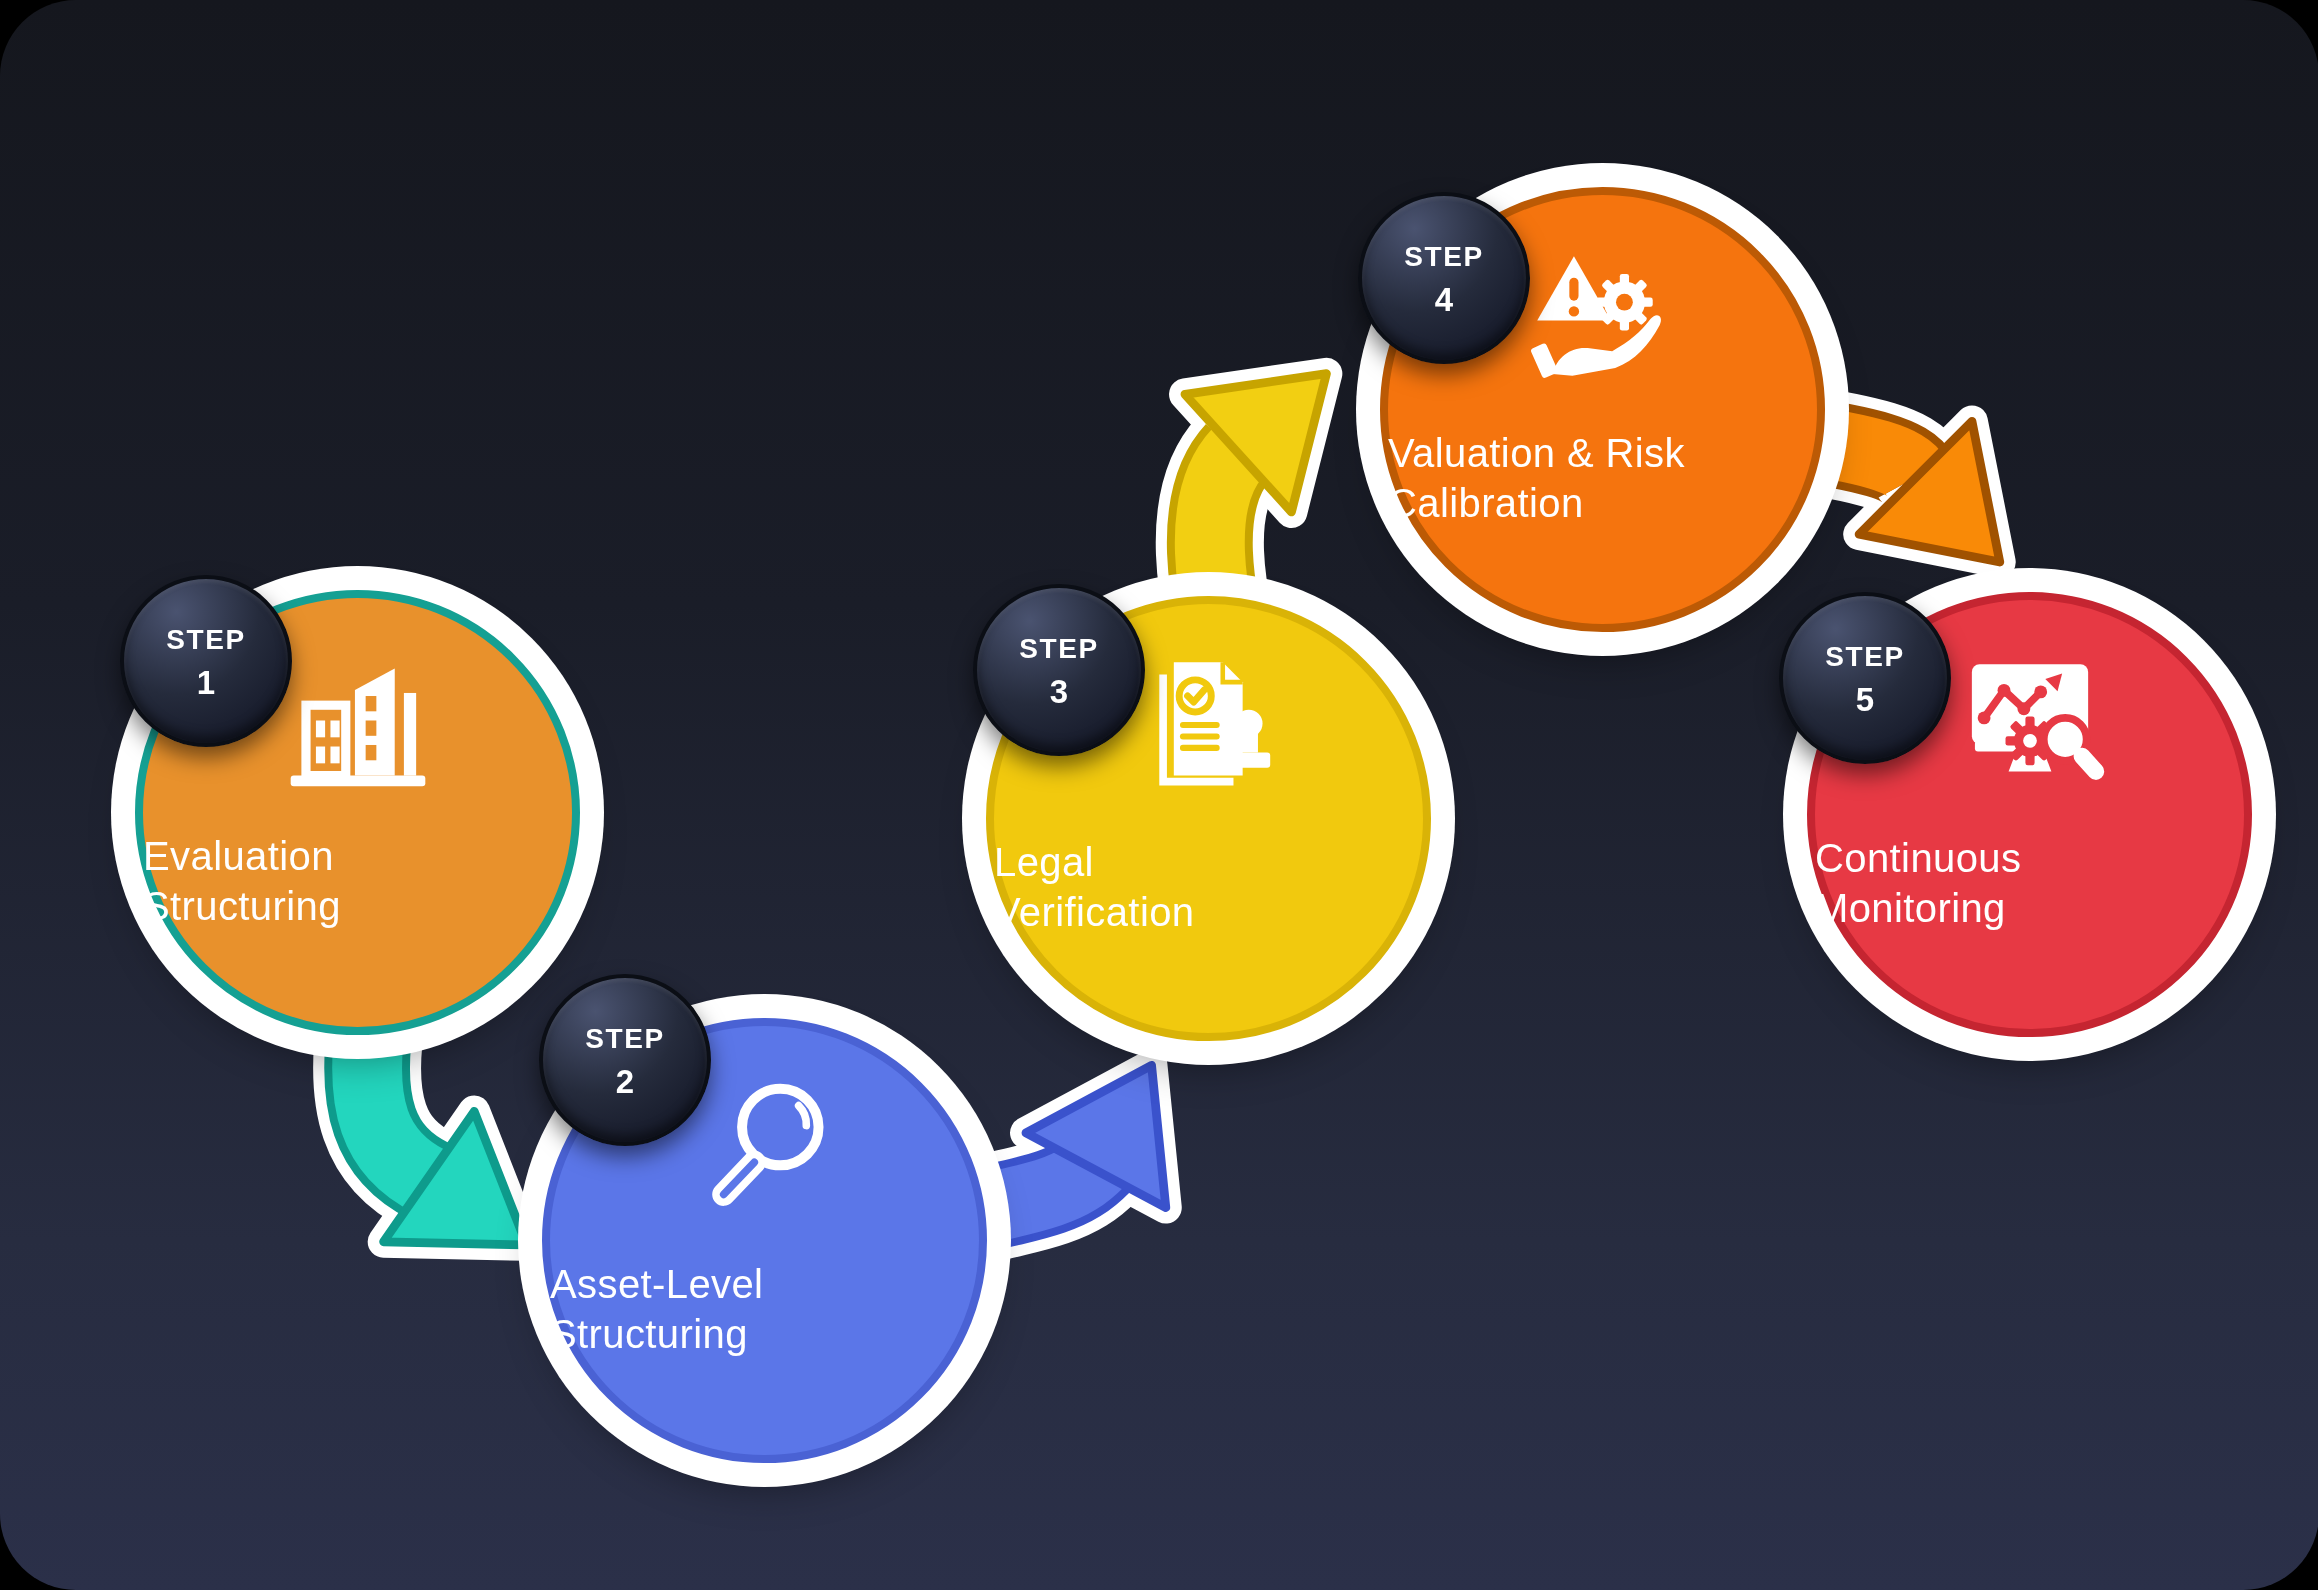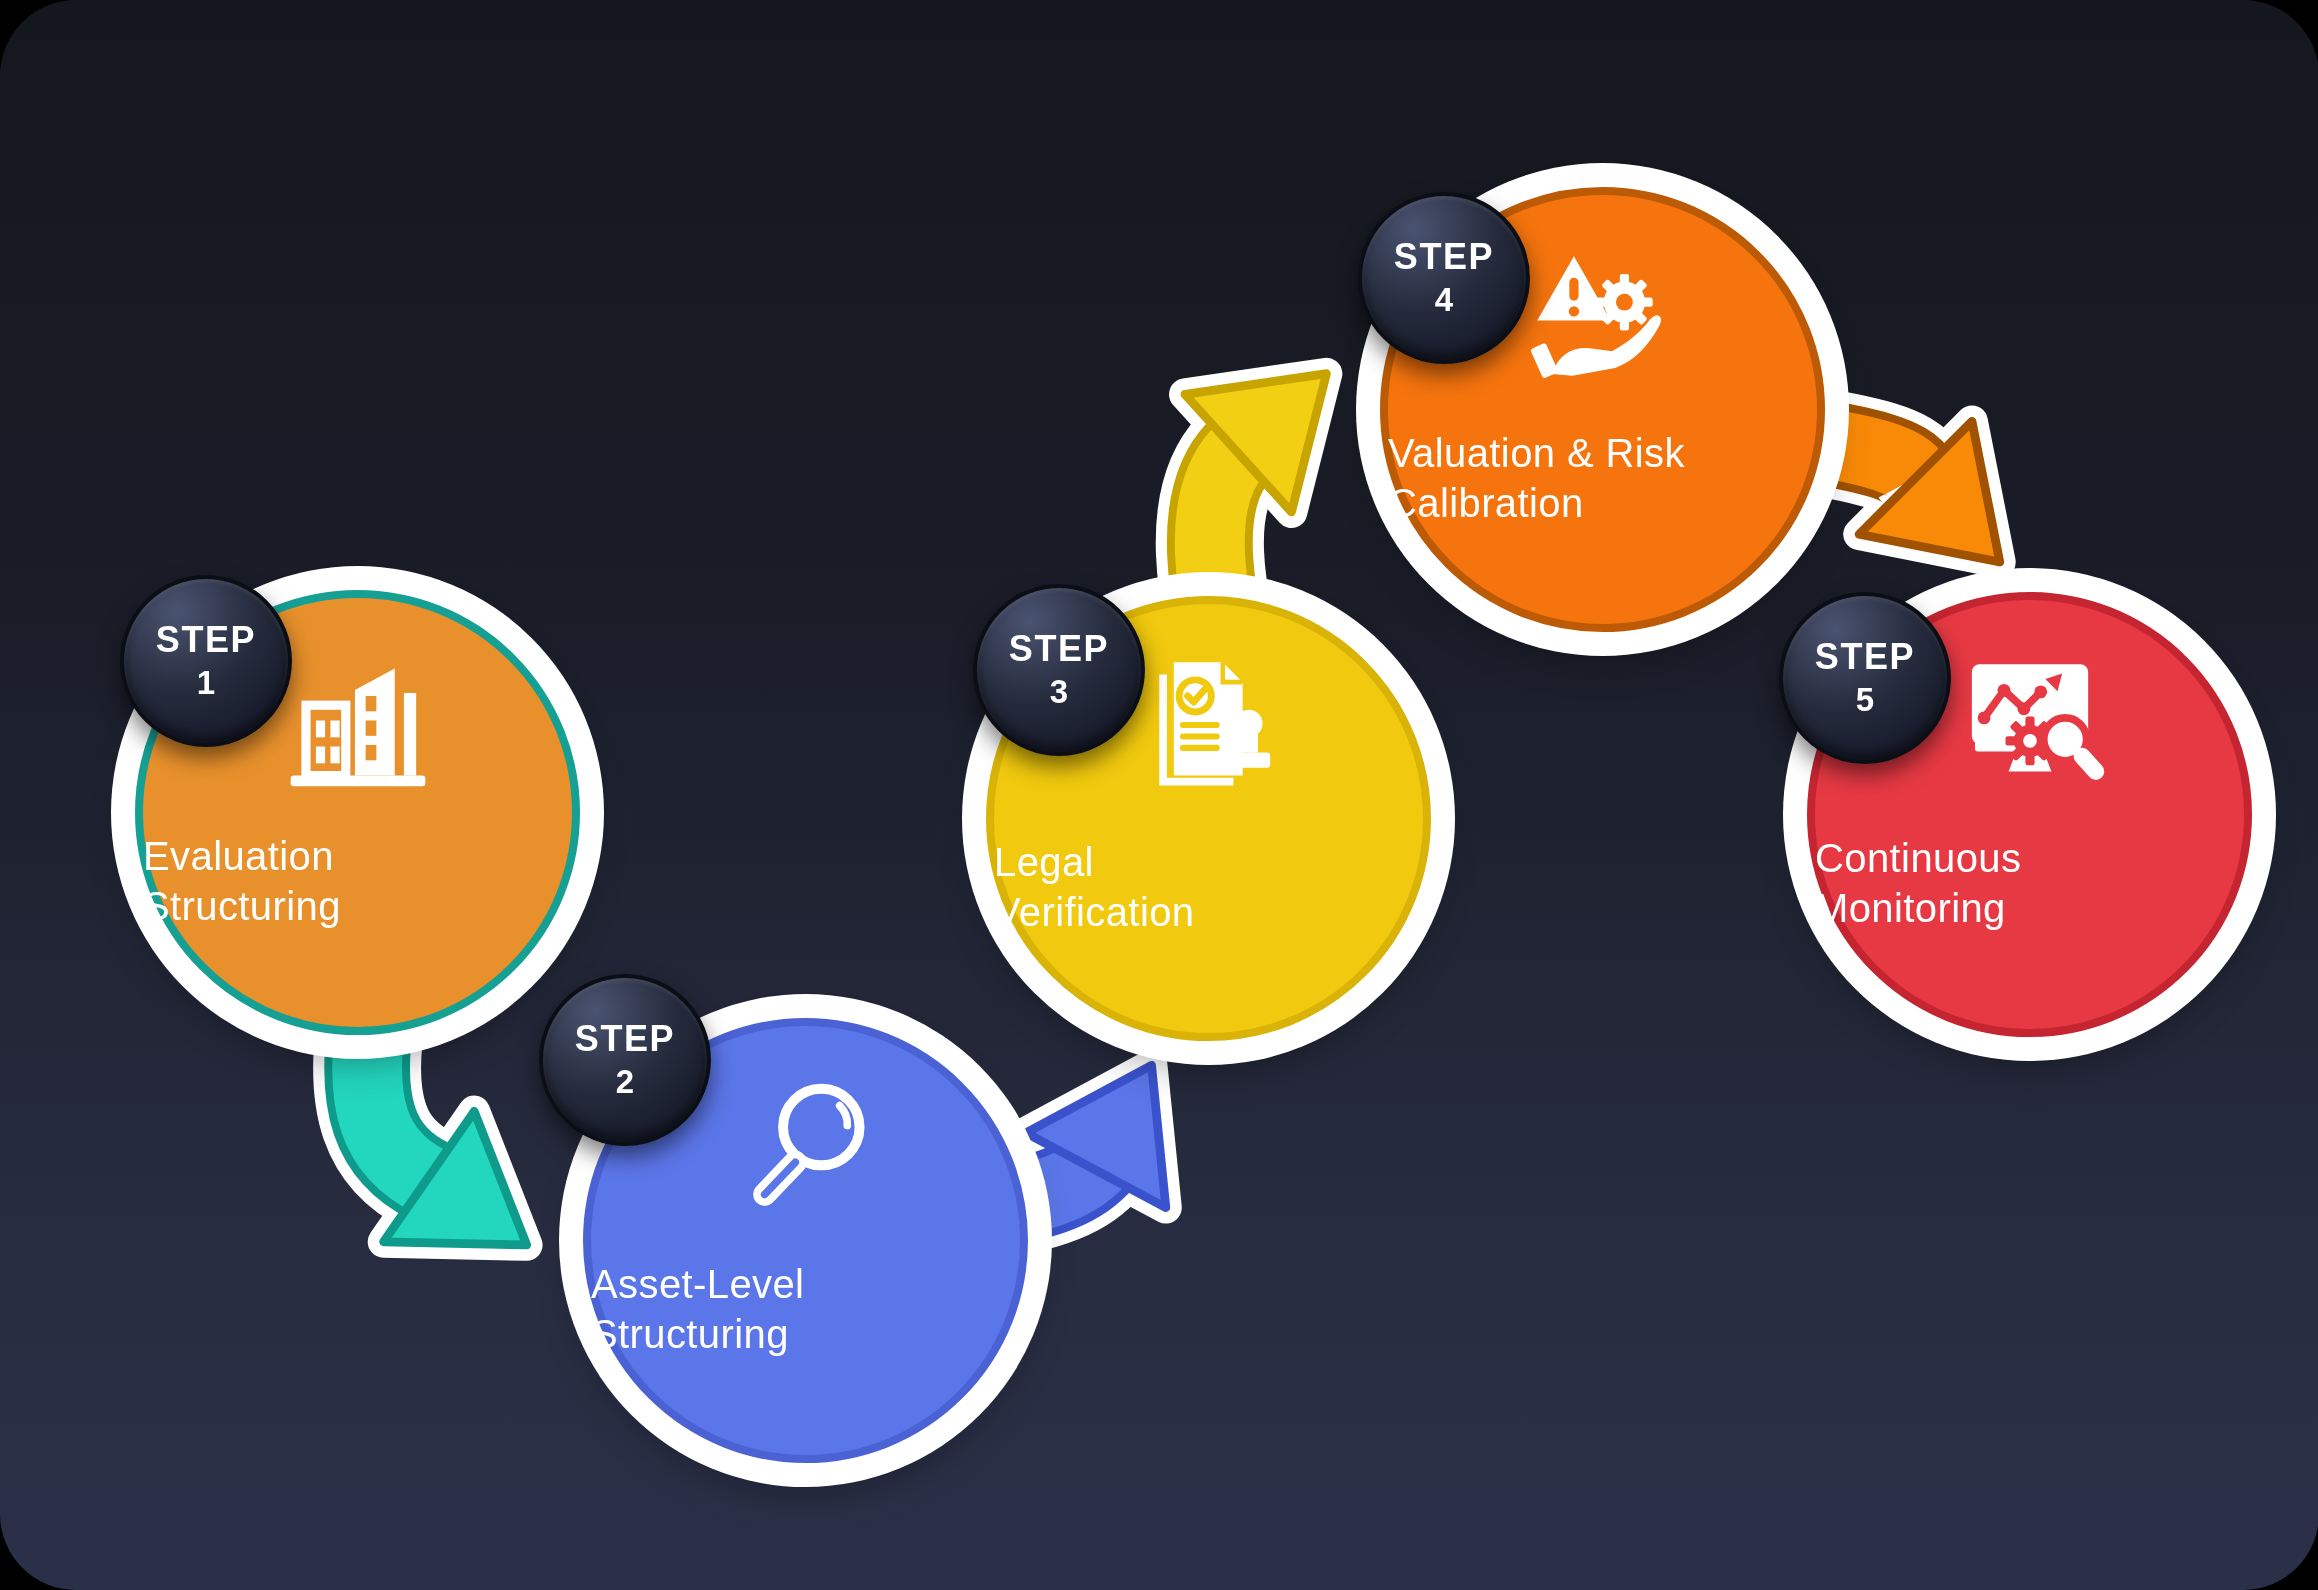--- a/index.html
+++ b/index.html
@@ -18,24 +18,24 @@
         background:var(--fill);border:8px solid var(--ring);
         box-shadow:0 0 0 24px #fff, 0 20.7px 44px rgba(0,0,0,.45);}
   .step-icon{position:absolute;left:50%;top:46px;transform:translateX(-50%);width:153px;height:153px;}
   .labels{position:absolute;left:0;right:0;top:233px;text-align:left;color:#fff;
         font-size:40px;line-height:50px;font-weight:500;letter-spacing:0.4px;}
   .badge{position:absolute;box-sizing:border-box;width:172px;height:172px;border-radius:50%;
         background:radial-gradient(circle at 32% 20%, #4A5370 0%, #252B3C 48%, #0E1120 100%);
         border:4.8px solid #0B0E15;
         box-shadow:0 11px 22px rgba(0,0,0,.5), inset 0 2.4px 4px rgba(255,255,255,.10), inset 0 -6.4px 11px rgba(0,0,0,.45);
         display:flex;flex-direction:column;align-items:center;justify-content:center;color:#fff;}
-  .badge .b1{font-size:36px;font-weight:bold;letter-spacing:1.6px;line-height:40px;}
+  .badge .b1{font-size:28px;font-weight:bold;letter-spacing:1.6px;line-height:40px;}
   .badge .b2{font-size:33px;font-weight:bold;line-height:38px;margin-top:3.2px;}
   
-  .c1{left:135px;top:590px;}  .c2{left:583px;top:1018px;text-decoration:underline;} .c3{left:986px;top:596px;}
+  .c1{left:135px;top:590px;}  .c2{left:542px;top:1018px;text-decoration:underline;} .c3{left:986px;top:596px;}
   .c4{left:1380px;top:187px;} .c5{left:1807px;top:592px;}
   .b1p{left:120px;top:575px;} .b2p{left:539px;top:974px;} .b3p{left:973px;top:584px;}
   .b4p{left:1358px;top:192px;} .b5p{left:1779px;top:592px;}
 </style>
 </head>
 <body>
 
 <div class="stage">
   <div class="card"></div>
 

